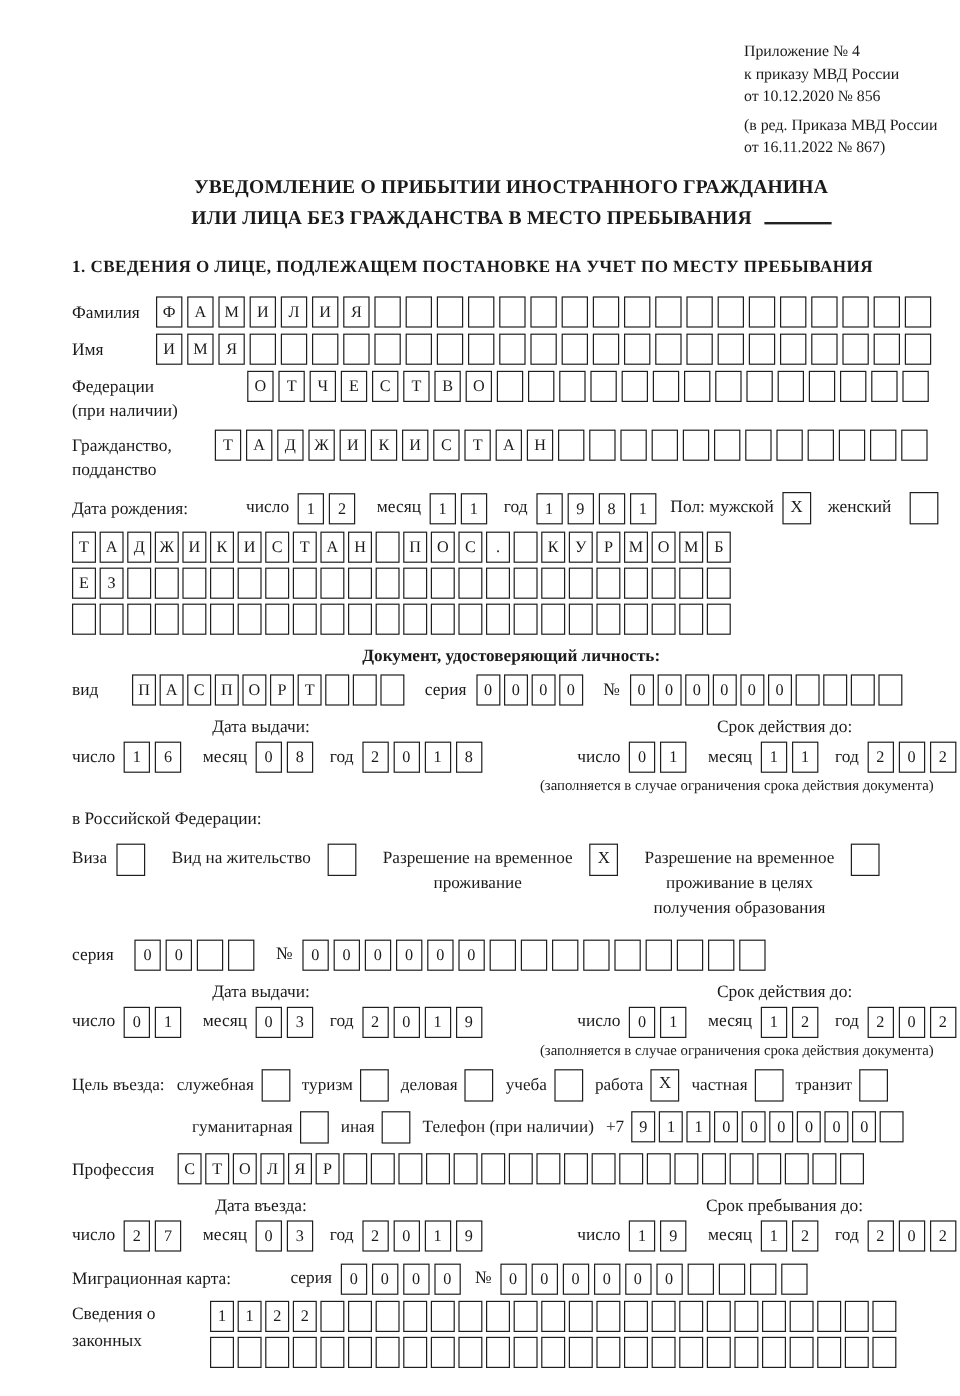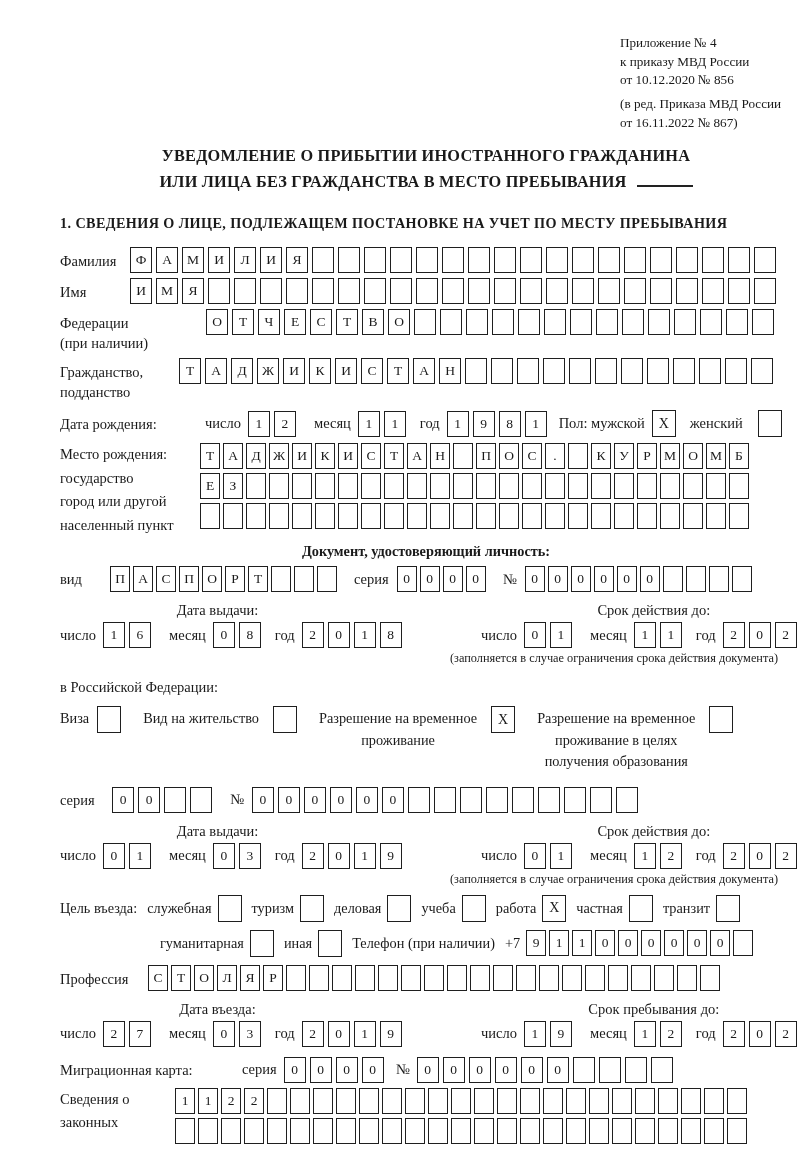--- a/index.html
+++ b/index.html
@@ -226,26 +226,20 @@
         <span class="cell">8</span>
         <span class="cell">1</span>
       </span>
     <span class="dword gap8"><span>Пол:</span> <span>мужской</span></span>
     <span class="checkbox">X</span>
     <span class="dword gap14">женский</span>
     <span class="checkbox gap8"></span>
   </div>
 
   <div class="block" style="margin-top:6px;">
-    <div class="stack-labels" style="width:140px;">
-      <div>Место рождения:</div>
-      <div>государство</div>
-      <div>город или другой</div>
-      <div>населенный пункт</div>
-    </div>
     <div class="box-rows">
       <div class="cells tight">
           <span class="cell">Т</span>
           <span class="cell">А</span>
           <span class="cell">Д</span>
           <span class="cell">Ж</span>
           <span class="cell">И</span>
           <span class="cell">К</span>
           <span class="cell">И</span>
           <span class="cell">С</span>

